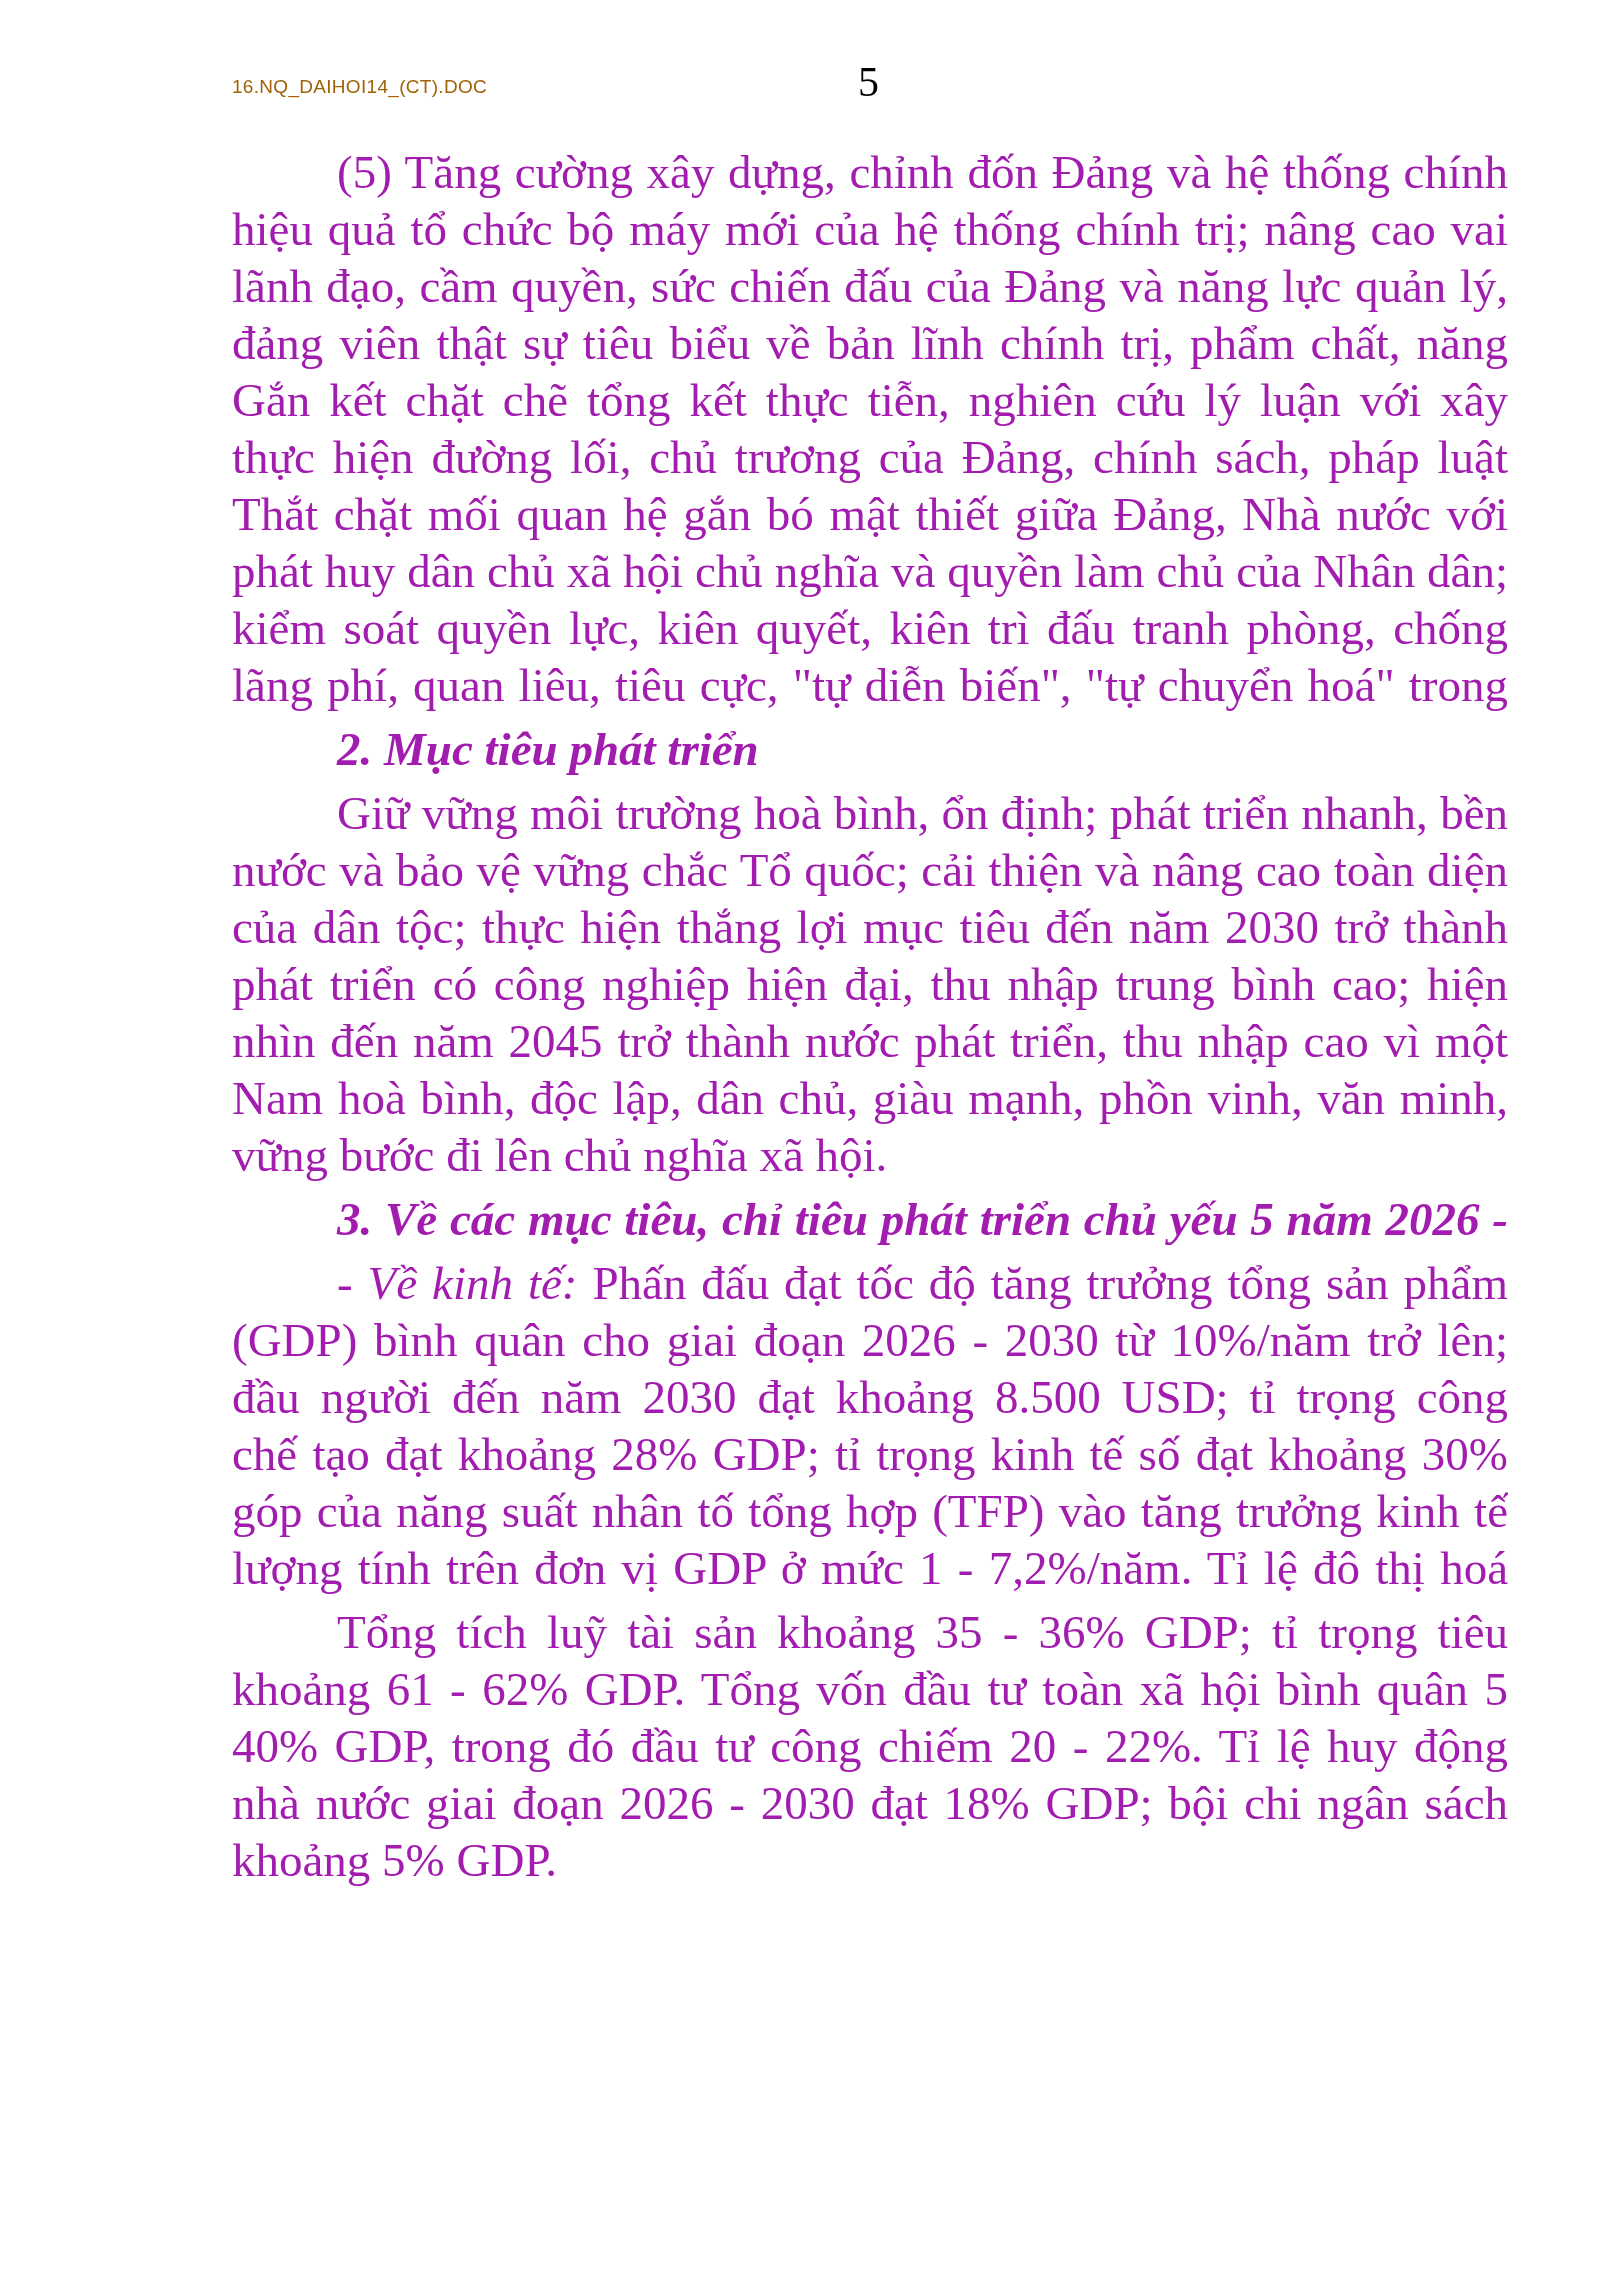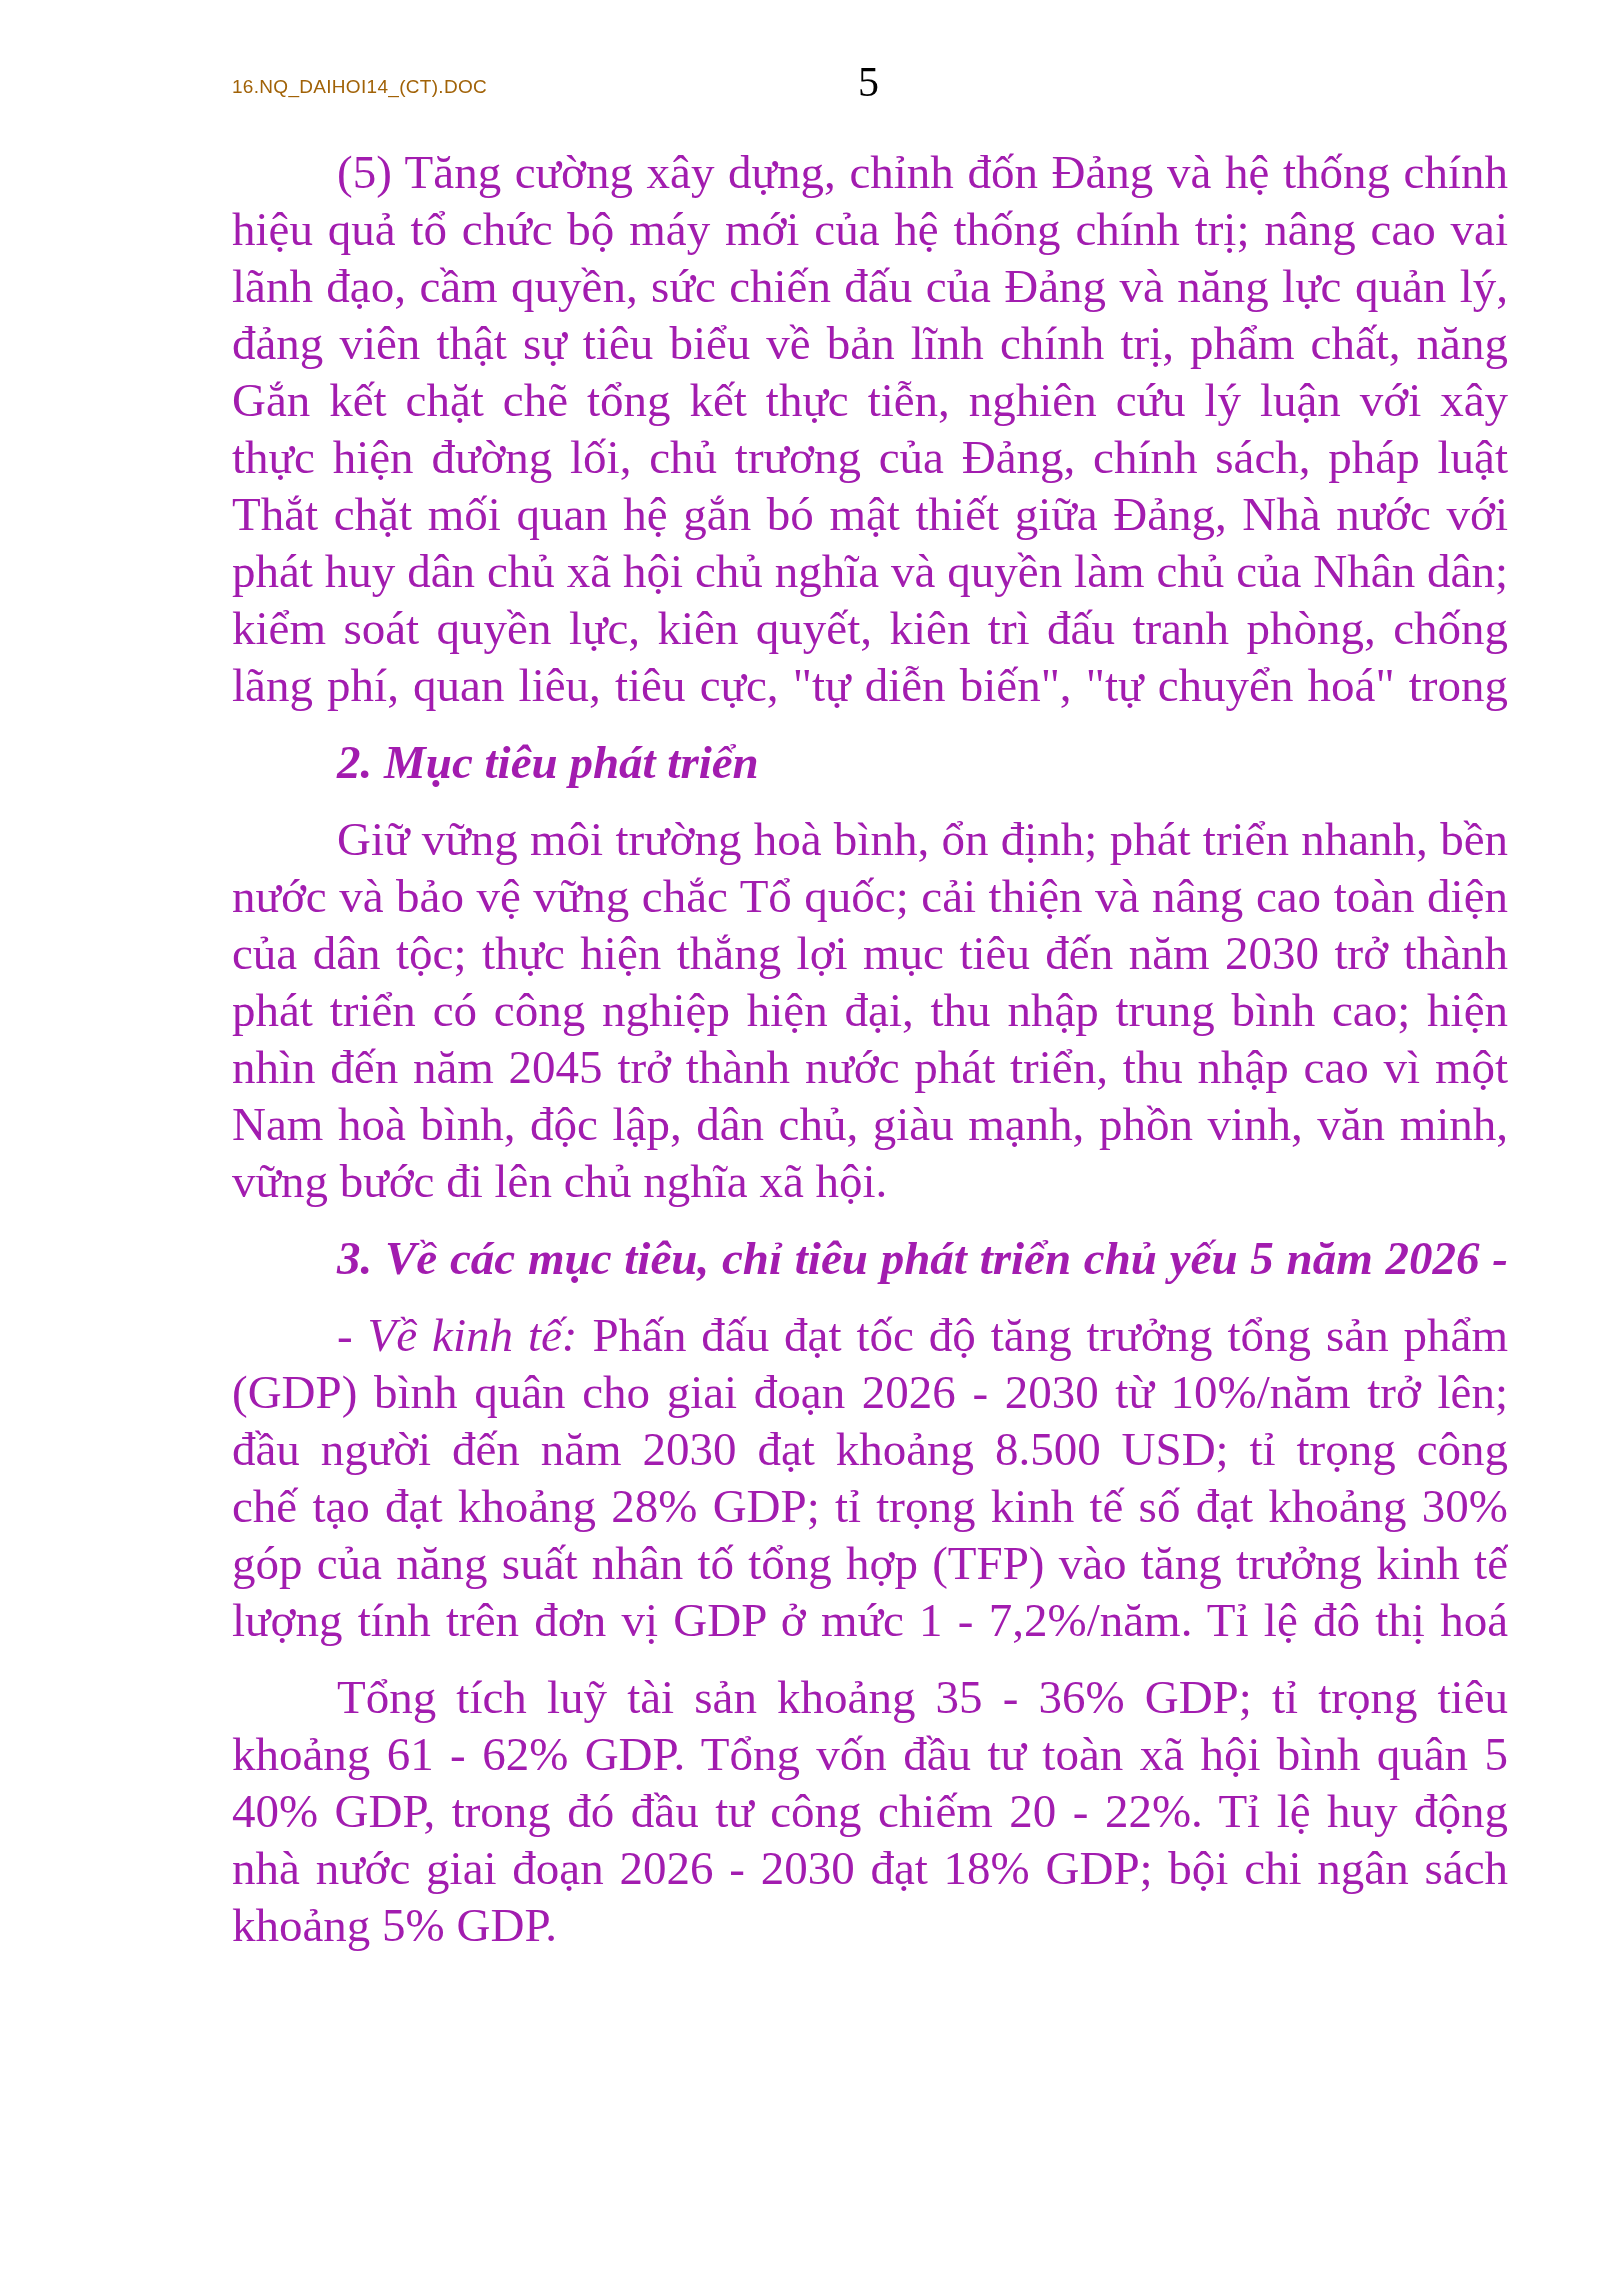--- a/index.html
+++ b/index.html
@@ -48,21 +48,21 @@
   .doc-body {
     position: absolute;
     left: 232px;
     top: 144px;
     width: 1276px;
     font-size: 47px;
     line-height: 57px;
     color: #a21caf;
   }
   .block { margin: 0; }
-  .block + .block { margin-top: 20px; }
+  .block + .block { margin-top: 7px; }
   .line {
     text-align: justify;
     text-align-last: justify;
     height: 57px;
     overflow: hidden;
     white-space: normal;
   }
   .line.first { text-indent: 105px; }
   .line.last  { text-align-last: left; }
   .block.heading .line {

